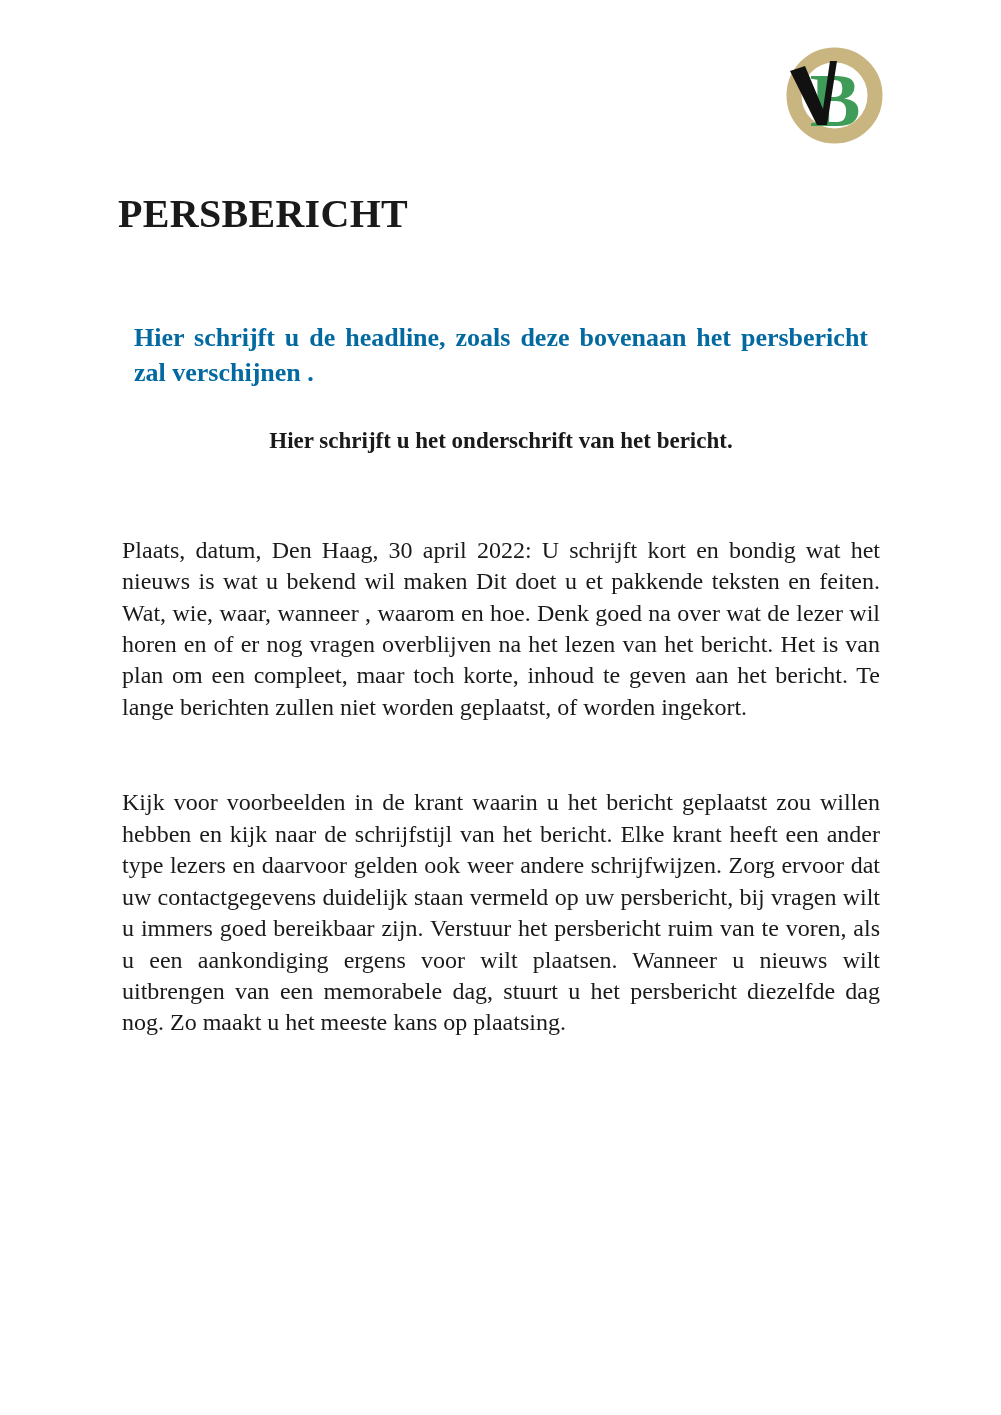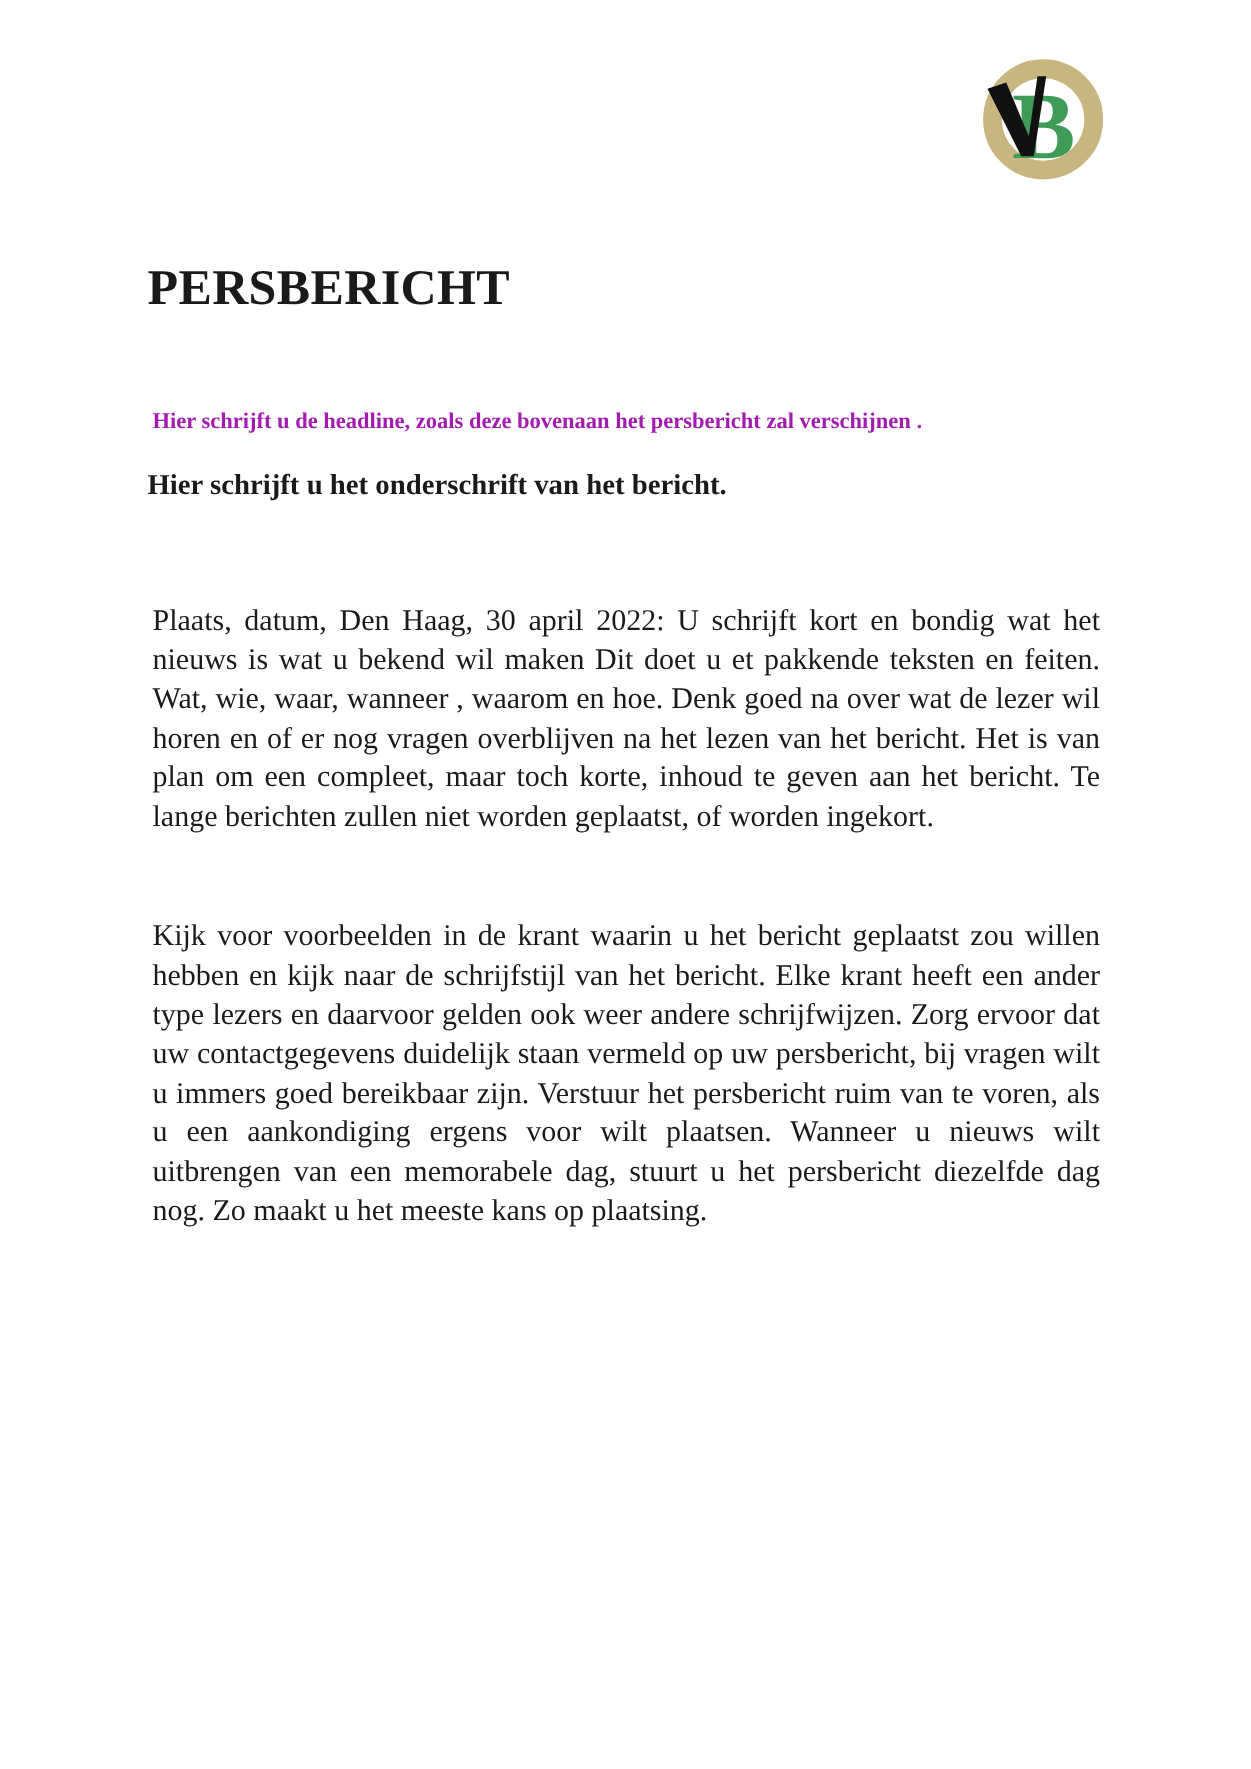--- a/index.html
+++ b/index.html
@@ -25,52 +25,52 @@
     left: 786px;
     width: 97px;
     height: 97px;
   }
   .logo svg { display: block; width: 97px; height: 97px; }
 
   
   .content {
     position: absolute;
     left: 118px;
-    top: 16px;
+    top: 0;
     width: 766px;
   }
 
   .doc-title {
     margin: 0;
     padding-top: 193px;
     font-size: 40px;
     font-weight: bold;
     letter-spacing: 0.3px;
     line-height: 1.05;
     color: #1a1a1a;
   }
 
   .headline {
-    margin: 4px;
+    margin: 16px;
     padding-top: 70px;
-    font-size: 18px;
+    font-size: 26px;
     font-weight: bold;
     line-height: 1.33;
     text-align: justify;
     text-align-last: left;
-    color: #a21caf;
+    color: #0369a1;
   }
 
   .subheadline {
     margin: 0;
     padding-top: 20px;
     font-size: 23px;
     font-weight: bold;
     line-height: 1.33;
-    text-align: left;
+    text-align: center;
     color: #1a1a1a;
   }
 
   .body-block {
     padding-top: 74px;
   }
 
   .body-par {
     margin: 4px;
     font-size: 24px;

